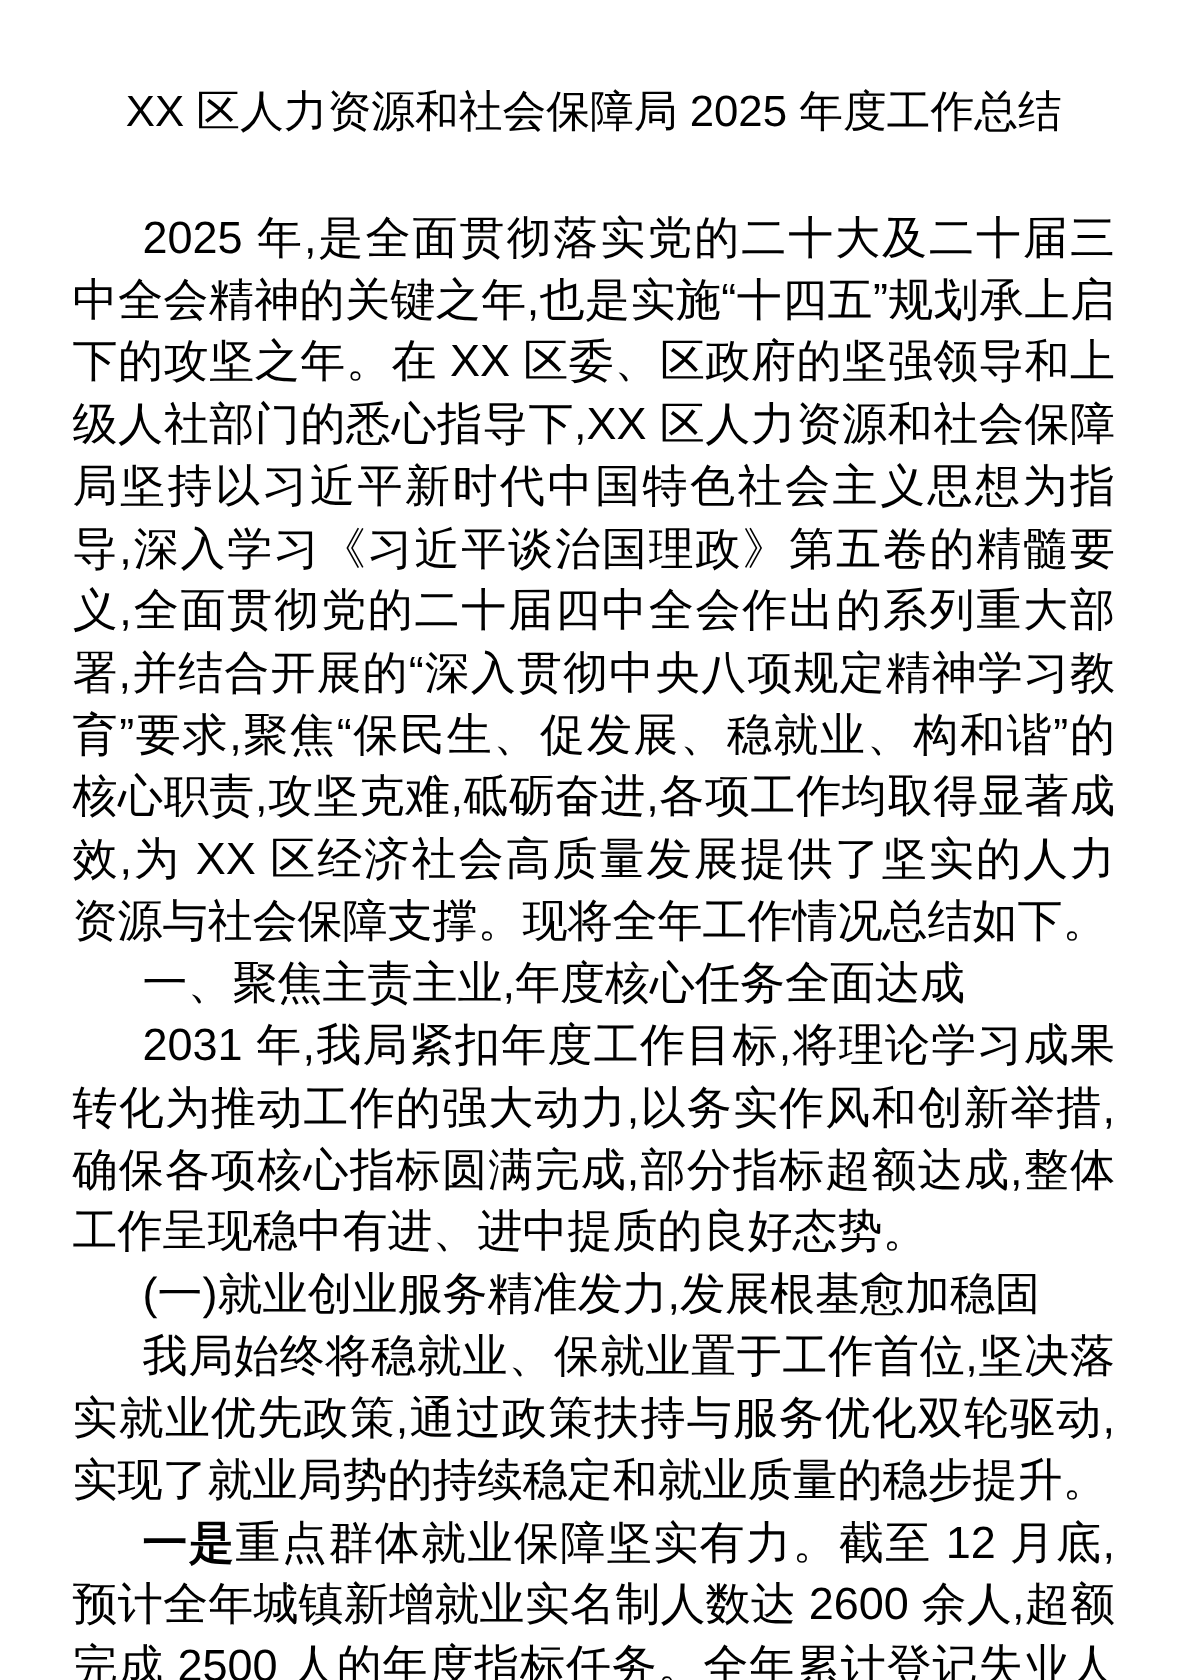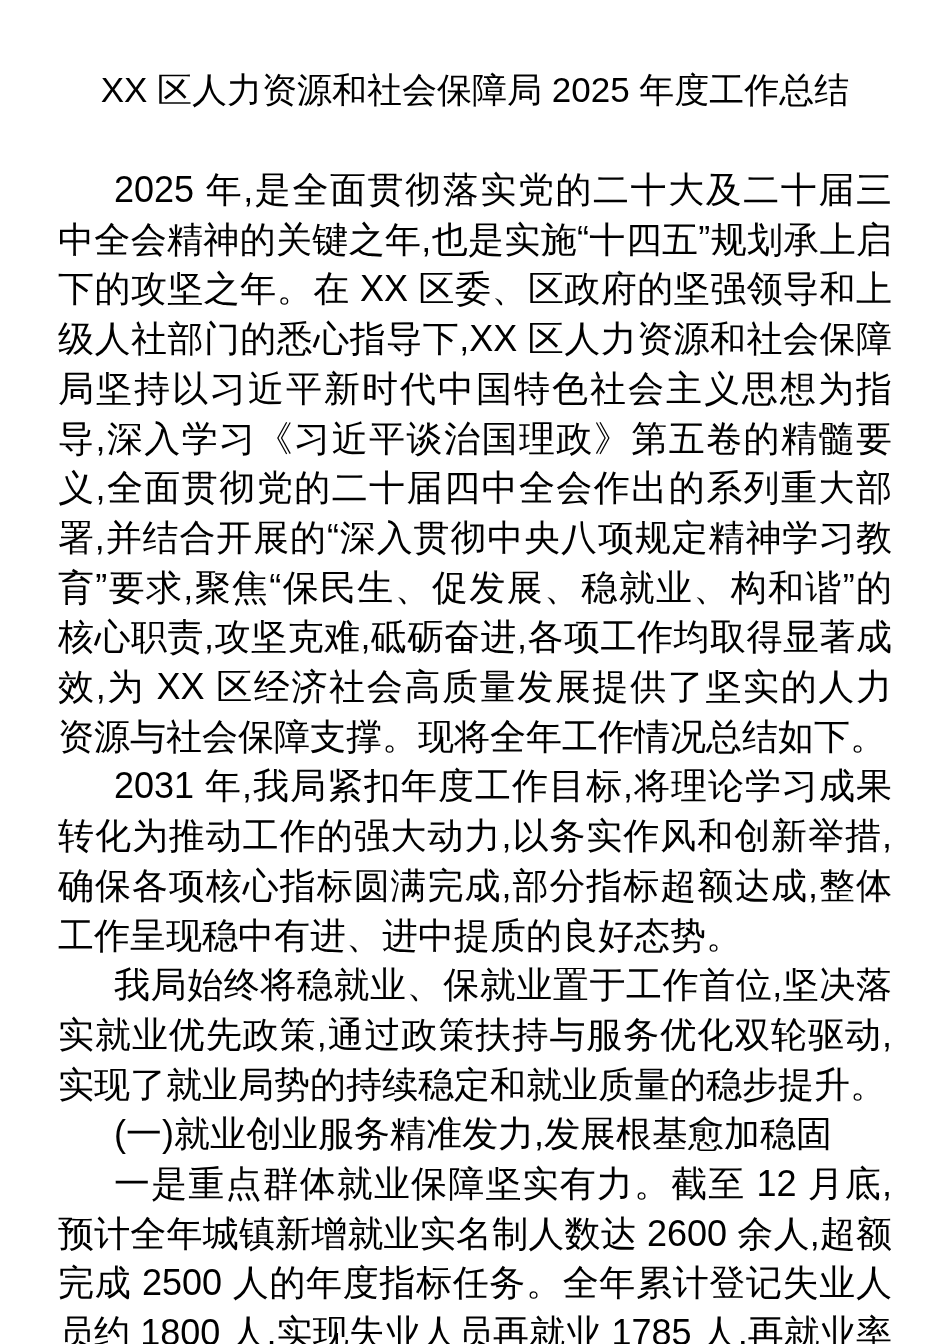--- a/index.html
+++ b/index.html
@@ -29,38 +29,39 @@
   }
   .para {
     font-size: 36px;
     line-height: 49.7px;
     text-align: justify;
     text-indent: 56px;
     margin: 0;
     word-break: break-all;
   }
   .para .lead-bold {
-    font-weight: 400;
+    font-weight: 700;
   }
 </style>
 </head>
 <body>
 
 <div class="page">
 
   <h1 class="doc-title">XX 区人力资源和社会保障局 2025 年度工作总结</h1>
 
   <div>
 
     <p class="para">2025 年,是全面贯彻落实党的二十大及二十届三中全会精神的关键之年,也是实施“十四五”规划承上启下的攻坚之年。在 XX 区委、区政府的坚强领导和上级人社部门的悉心指导下,XX 区人力资源和社会保障局坚持以习近平新时代中国特色社会主义思想为指导,深入学习《习近平谈治国理政》第五卷的精髓要义,全面贯彻党的二十届四中全会作出的系列重大部署,并结合开展的“深入贯彻中央八项规定精神学习教育”要求,聚焦“保民生、促发展、稳就业、构和谐”的核心职责,攻坚克难,砥砺奋进,各项工作均取得显著成效,为 XX 区经济社会高质量发展提供了坚实的人力资源与社会保障支撑。现将全年工作情况总结如下。</p>
 
+    <p class="para">一、聚焦主责主业,年度核心任务全面达成</p>
 
     <p class="para">2031 年,我局紧扣年度工作目标,将理论学习成果转化为推动工作的强大动力,以务实作风和创新举措,确保各项核心指标圆满完成,部分指标超额达成,整体工作呈现稳中有进、进中提质的良好态势。</p>
 
+    <p class="para">(一)就业创业服务精准发力,发展根基愈加稳固</p>
+
     <p class="para">我局始终将稳就业、保就业置于工作首位,坚决落实就业优先政策,通过政策扶持与服务优化双轮驱动,实现了就业局势的持续稳定和就业质量的稳步提升。</p>
-
-    <p class="para">(一)就业创业服务精准发力,发展根基愈加稳固</p>
 
     <p class="para"><b class="lead-bold">一是</b><span>重点群体就业保障坚实有力。截至 12 月底,预计全年城镇新增就业实名制人数达 2600 余人,超额完成 2500 人的年度指标任务。全年累计登记失业人员约 1800 人,实现失业人员再就业 1785 人,再就业率保持在 99%以上,展现了强大的就业吸纳与转化能力。针对就业困难人员,建立“一人一档、一人一策”的精细化帮扶机制,新增就业困难人员约 20 人,帮扶就业率达到</span></p>
 
   </div>
 
 </div>
 
 </body></html>

